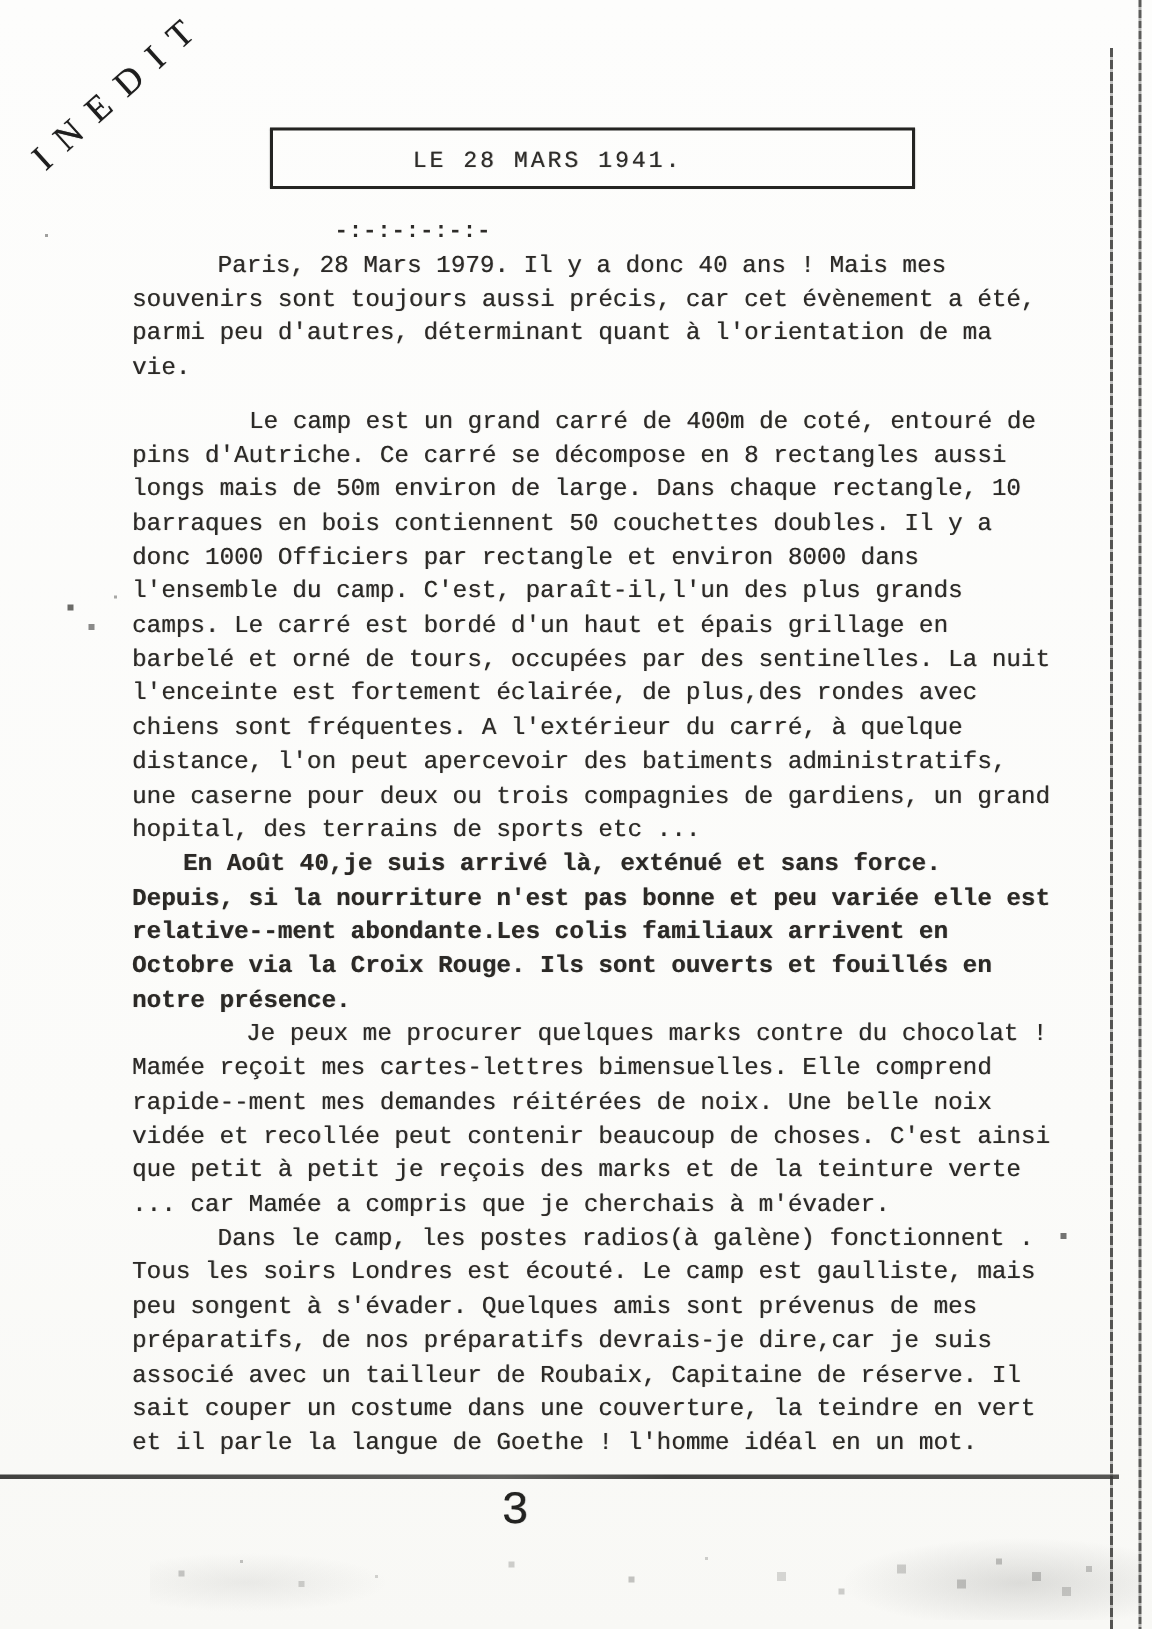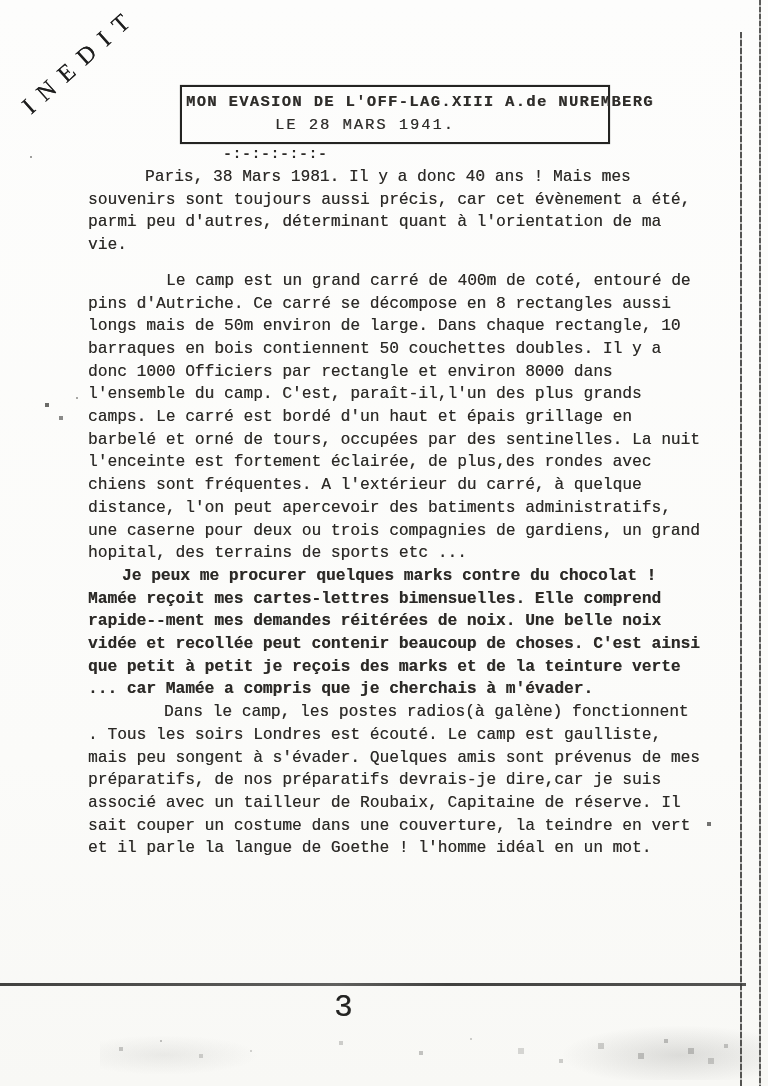--- a/index.html
+++ b/index.html
@@ -177,29 +177,29 @@
   }
 </style>
 </head>
 <body>
 
 <div class="scan-page">
 
   <div class="stamp">INEDIT</div>
 
   <div class="title-box">
-    <div class="title-line1">MON EVASION DE L'OFF-LAG.XIII A.de NUREMBERG</div>
     <div class="title-line2">LE 28 MARS 1941.</div>
   </div>
 
   <div class="separator">-:-:-:-:-:-</div>
 
   <div class="body-text">
-    <p>Paris, 38 Mars 1981. Il y a donc 40 ans ! Mais mes souvenirs sont toujours aussi précis, car cet évènement a été, parmi peu d'autres, déterminant quant à l'orientation de ma vie.</p>
+    <p>Paris, 28 Mars 1979. Il y a donc 40 ans ! Mais mes souvenirs sont toujours aussi précis, car cet évènement a été, parmi peu d'autres, déterminant quant à l'orientation de ma vie.</p>
     <p>Le camp est un grand carré de 400m de coté, entouré de pins d'Autriche. Ce carré se décompose en 8 rectangles aussi longs mais de 50m environ de large. Dans chaque rectangle, 10 barraques en bois contiennent 50 couchettes doubles. Il y a donc 1000 Officiers par rectangle et environ 8000 dans l'ensemble du camp. C'est, paraît-il,l'un des plus grands camps. Le carré est bordé d'un haut et épais grillage en barbelé et orné de tours, occupées par des sentinelles. La nuit l'enceinte est fortement éclairée, de plus,des rondes avec chiens sont fréquentes. A l'extérieur du carré, à quelque distance, l'on peut apercevoir des batiments administratifs, une caserne pour deux ou trois compagnies de gardiens, un grand hopital, des terrains de sports etc ...</p>
+    <p>En Août 40,je suis arrivé là, exténué et sans force. Depuis, si la nourriture n'est pas bonne et peu variée elle est relative--ment abondante.Les colis familiaux arrivent en Octobre via la Croix Rouge. Ils sont ouverts et fouillés en notre présence.</p>
     <p>Je peux me procurer quelques marks contre du chocolat ! Mamée reçoit mes cartes-lettres bimensuelles. Elle comprend rapide--ment mes demandes réitérées de noix. Une belle noix vidée et recollée peut contenir beaucoup de choses. C'est ainsi que petit à petit je reçois des marks et de la teinture verte ... car Mamée a compris que je cherchais à m'évader.</p>
     <p>Dans le camp, les postes radios(à galène) fonctionnent . Tous les soirs Londres est écouté. Le camp est gaulliste, mais peu songent à s'évader. Quelques amis sont prévenus de mes préparatifs, de nos préparatifs devrais-je dire,car je suis associé avec un tailleur de Roubaix, Capitaine de réserve. Il sait couper un costume dans une couverture, la teindre en vert et il parle la langue de Goethe ! l'homme idéal en un mot.</p>
   </div>
 
   <div class="footer-rule"></div>
 
   <div class="page-number">3</div>
 
   <div class="vline-inner"></div>
   <div class="vline-outer"></div>

